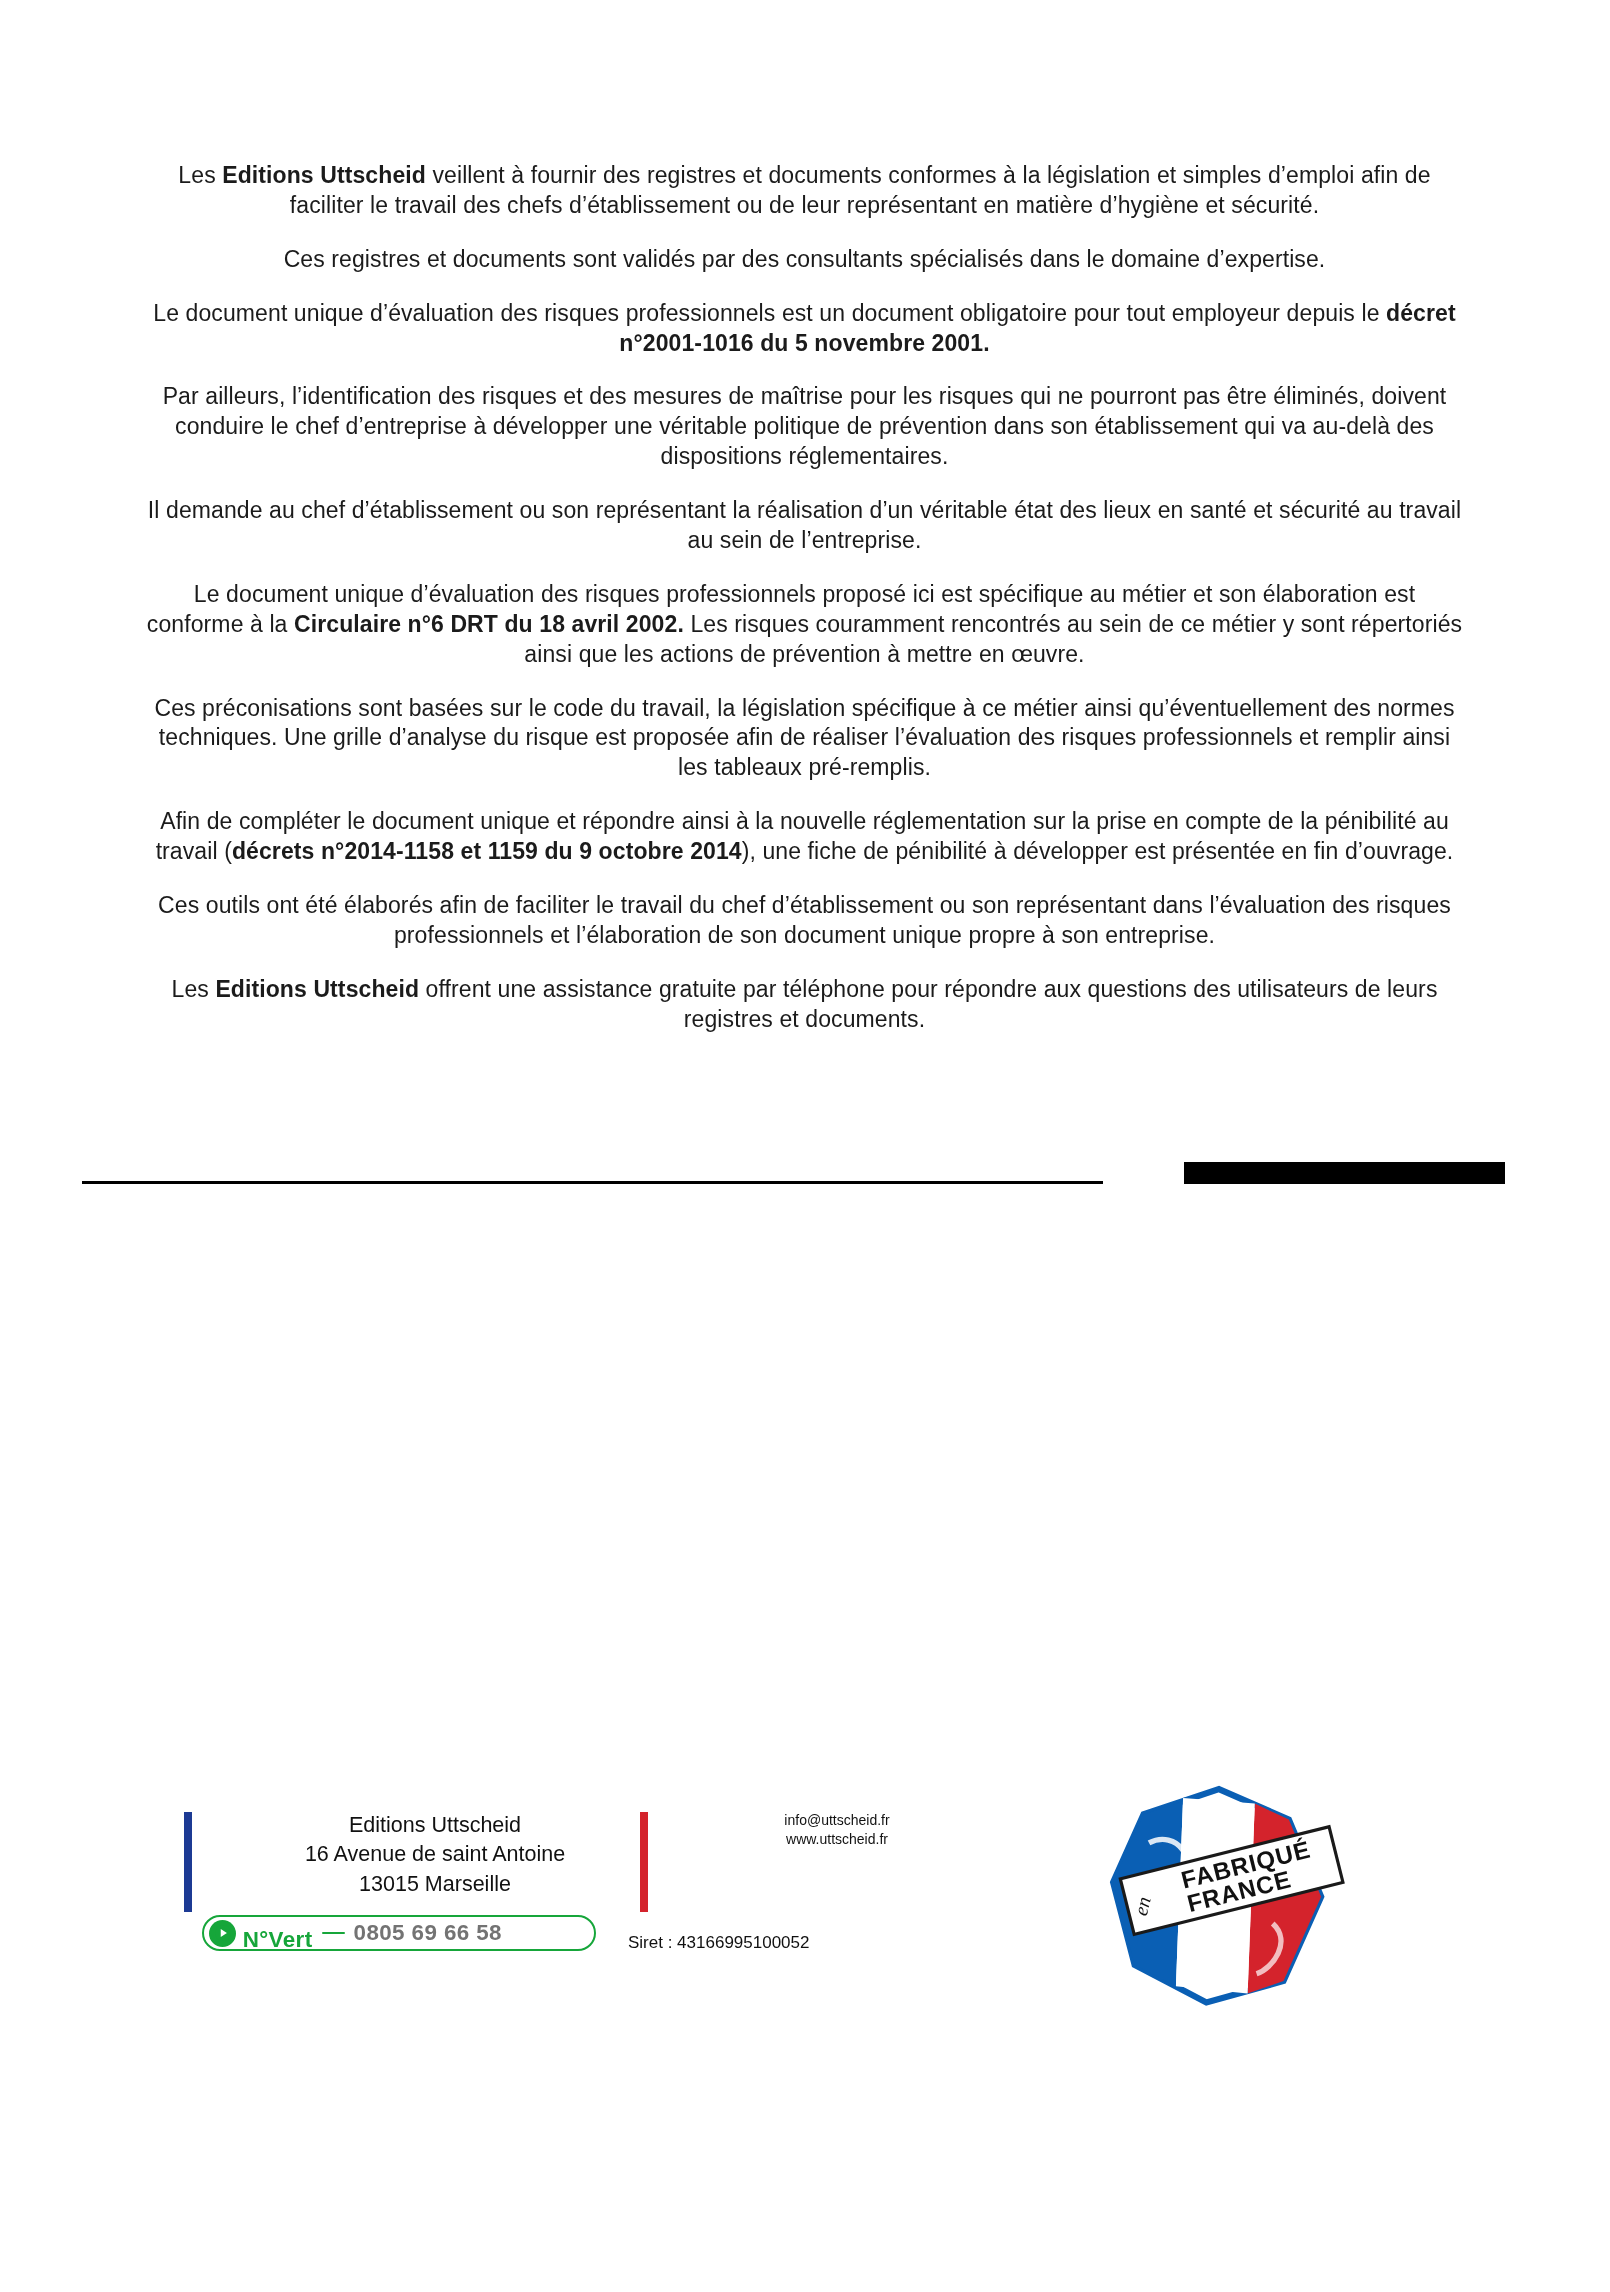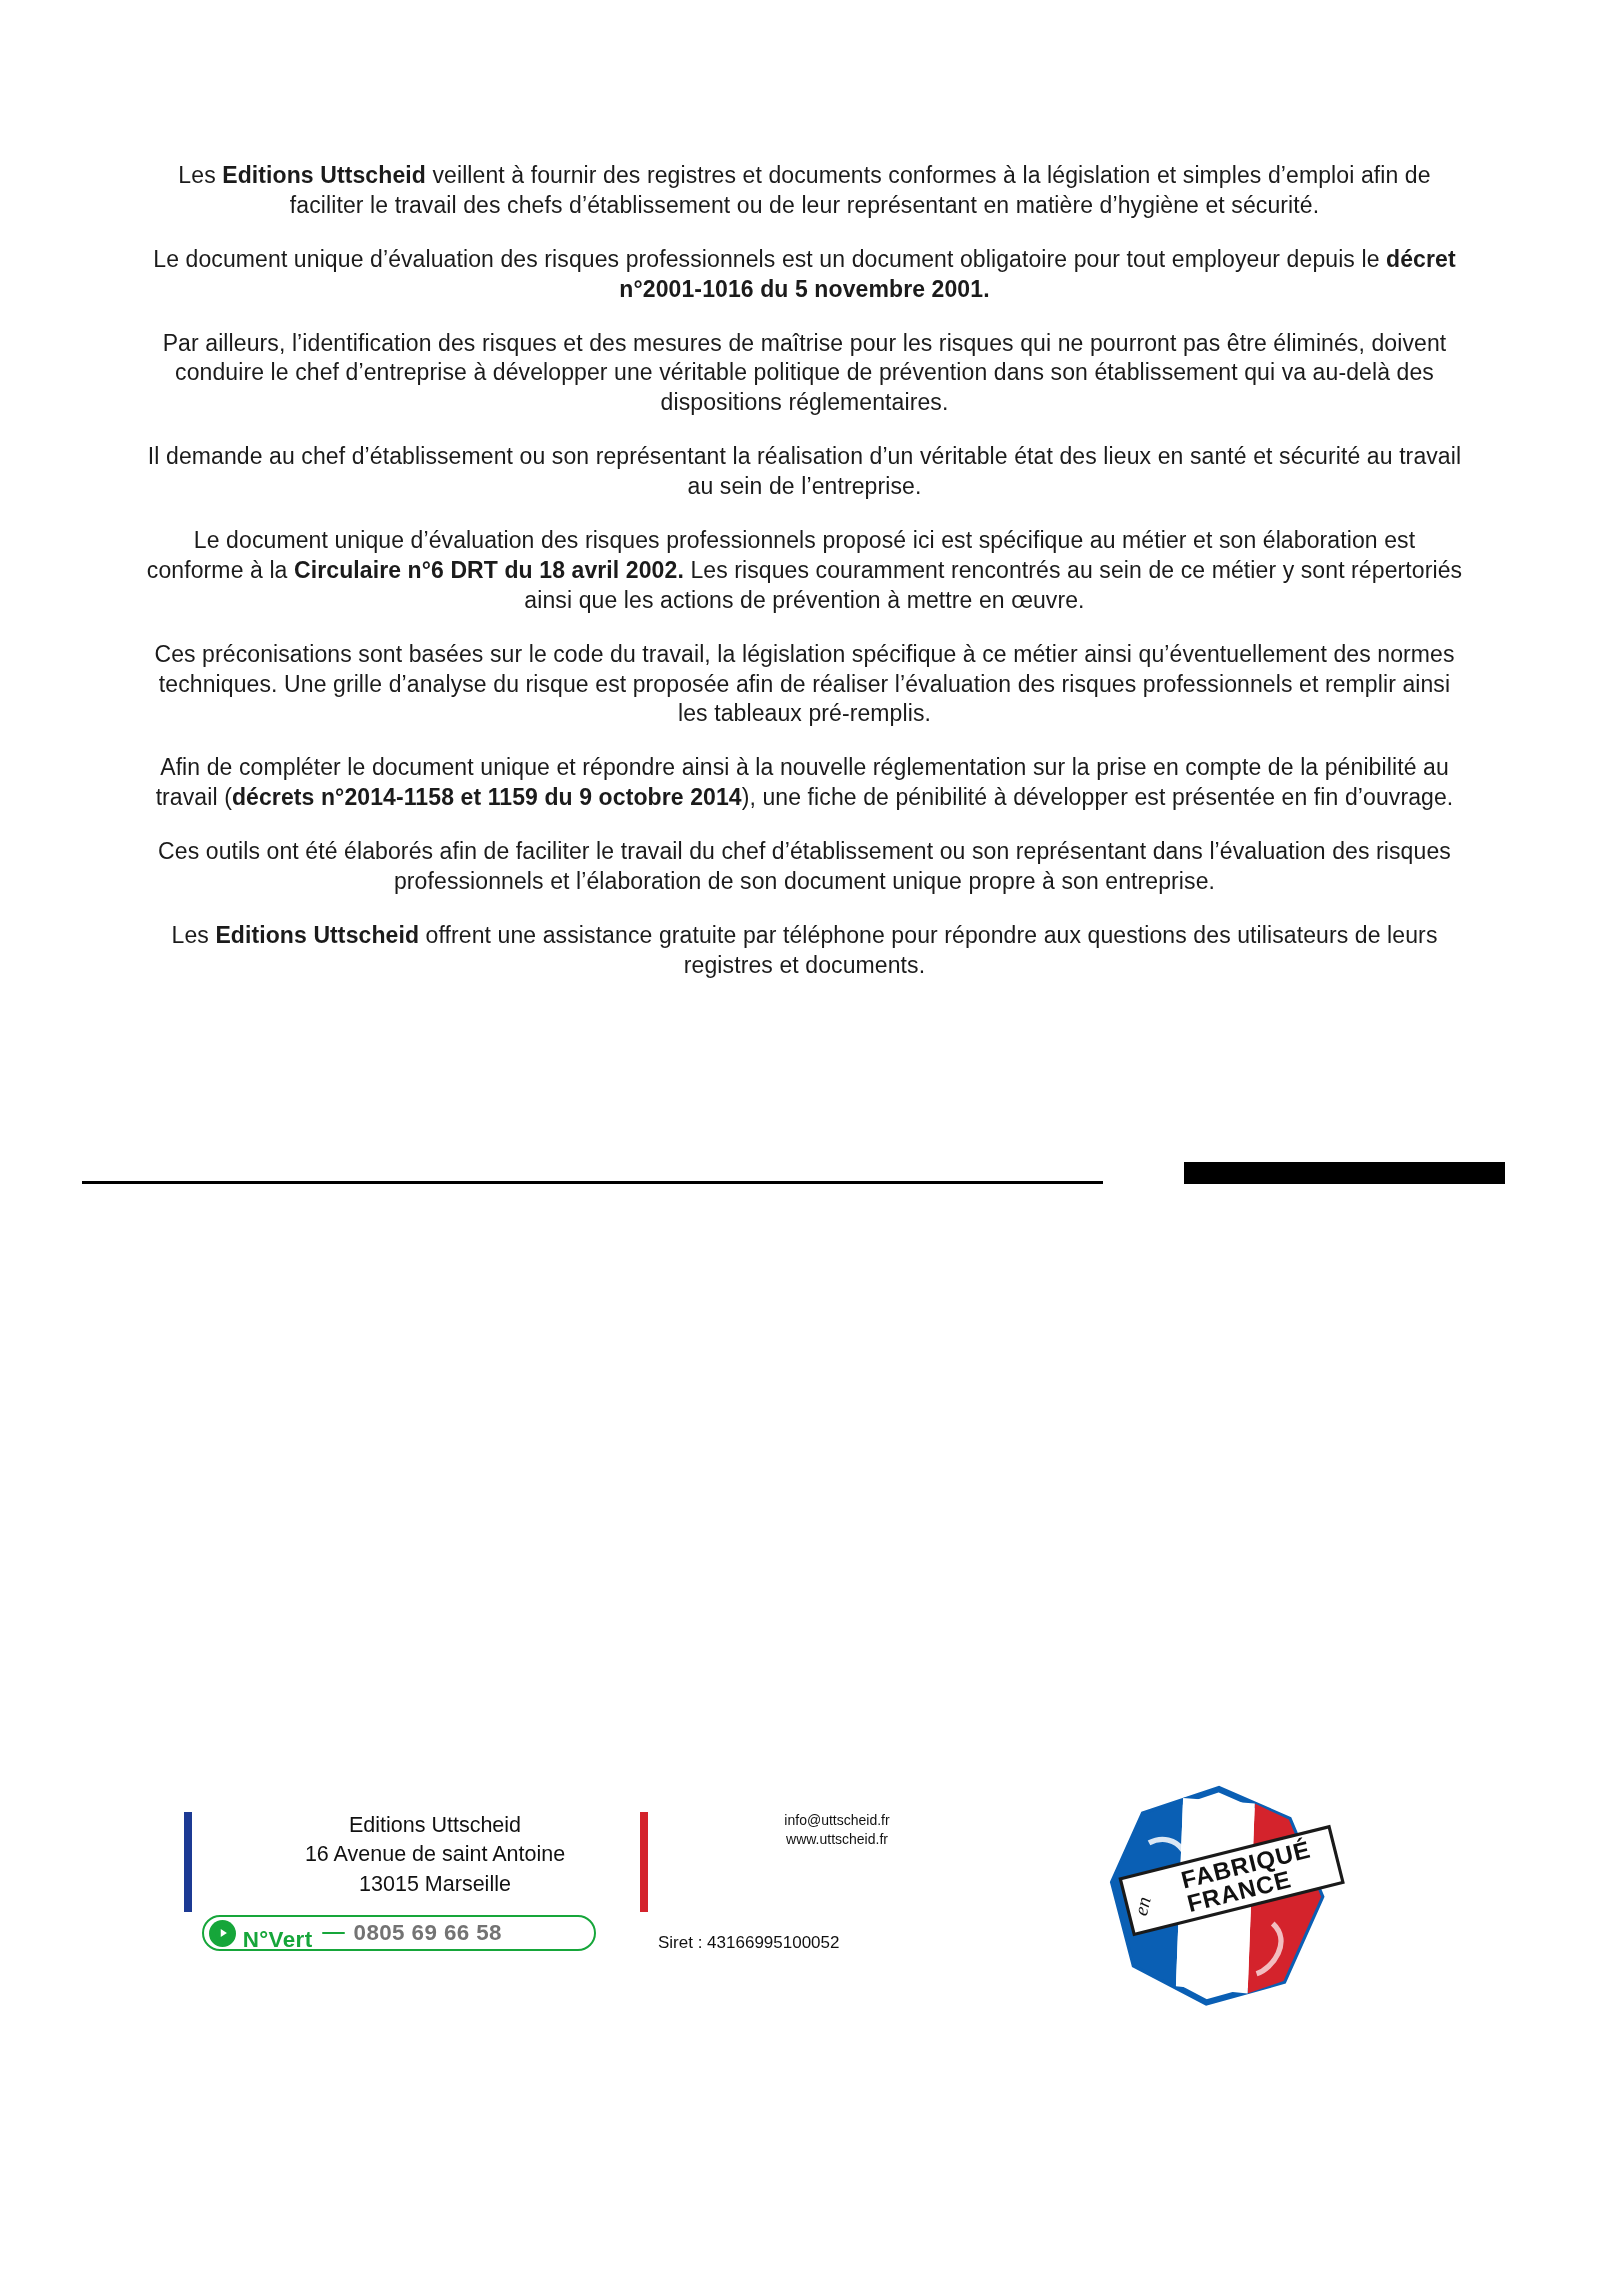--- a/index.html
+++ b/index.html
@@ -159,21 +159,21 @@
     height: 100px;
     background: #d4232c;
   }
   .contact-line {
     font-size: 14px;
     line-height: 1.38;
     color: #111111;
   }
   .siret-line {
     position: absolute;
-    left: 658px;
+    left: 628px;
     top: 133px;
     font-size: 17px;
     color: #111111;
   }
 
   
   .made-logo {
     position: absolute;
     left: 1088px;
     top: -27px;
@@ -183,20 +183,21 @@
   .made-logo svg { display: block; }
 
 </style>
 </head>
 <body>
 
 <div class="page">
 
   <div class="text-block">
     <p class="para" id="p1"><span>Les </span><b>Editions Uttscheid</b><span> veillent à fournir des registres et documents conformes à la législation et simples d’emploi afin de faciliter le travail des chefs d’établissement ou de leur représentant en matière d’hygiène et sécurité.</span></p>
+    <p class="para" id="p2"><span>Ces registres et documents sont validés par des consultants spécialisés dans le domaine d’expertise.</span></p>
     <p class="para" id="p3"><span>Le document unique d’évaluation des risques professionnels est un document obligatoire pour tout employeur depuis le </span><b>décret n°2001-1016 du 5 novembre 2001.</b></p>
     <p class="para" id="p5"><span>Par ailleurs, l’identification des risques et des mesures de maîtrise pour les risques qui ne pourront pas être éliminés, doivent conduire le chef d’entreprise à développer une véritable politique de prévention dans son établissement qui va au-delà des dispositions réglementaires.</span></p>
     <p class="para" id="p4"><span>Il demande au chef d’établissement ou son représentant la réalisation d’un véritable état des lieux en santé et sécurité au travail au sein de l’entreprise.</span></p>
     <p class="para" id="p6"><span>Le document unique d’évaluation des risques professionnels proposé ici est spécifique au métier et son élaboration est conforme à la </span><b>Circulaire n°6 DRT du 18 avril 2002.</b><span> Les risques couramment rencontrés au sein de ce métier y sont répertoriés ainsi que les actions de prévention  à mettre en œuvre.</span></p>
     <p class="para" id="p7"><span>Ces préconisations sont basées sur le code du travail, la législation spécifique à ce métier ainsi qu’éventuellement des normes techniques. Une grille d’analyse du risque est proposée afin de réaliser l’évaluation des risques professionnels et remplir ainsi les tableaux pré-remplis.</span></p>
     <p class="para" id="p8"><span>Afin de compléter le document unique et répondre ainsi à la nouvelle réglementation  sur la prise en compte de la pénibilité au travail (</span><b>décrets n°2014-1158 et 1159 du 9 octobre 2014</b><span>), une fiche de pénibilité à développer est présentée en fin d’ouvrage.</span></p>
     <p class="para" id="p9"><span>Ces outils ont été élaborés afin de faciliter le travail du chef d’établissement ou son représentant dans l’évaluation des risques professionnels et l’élaboration de son document unique propre à son entreprise.</span></p>
     <p class="para" id="p10"><span>Les </span><b>Editions Uttscheid</b><span> offrent une assistance gratuite par téléphone pour répondre aux questions des utilisateurs de leurs registres et documents.</span></p>
   </div>
 

